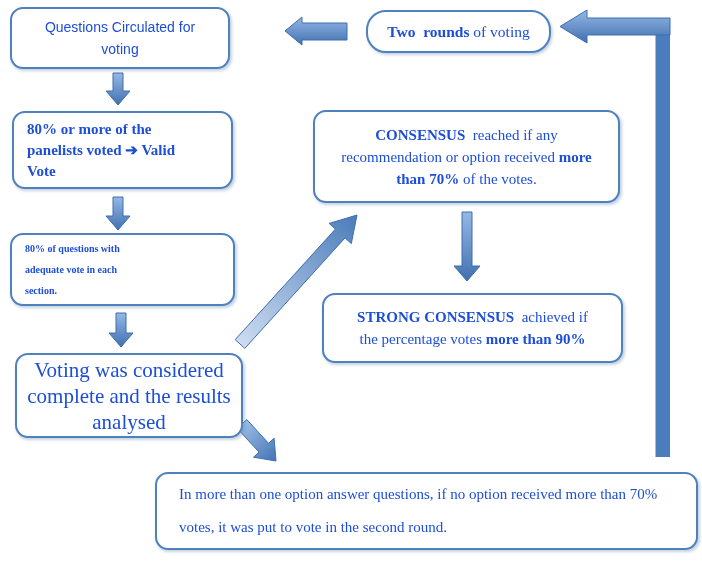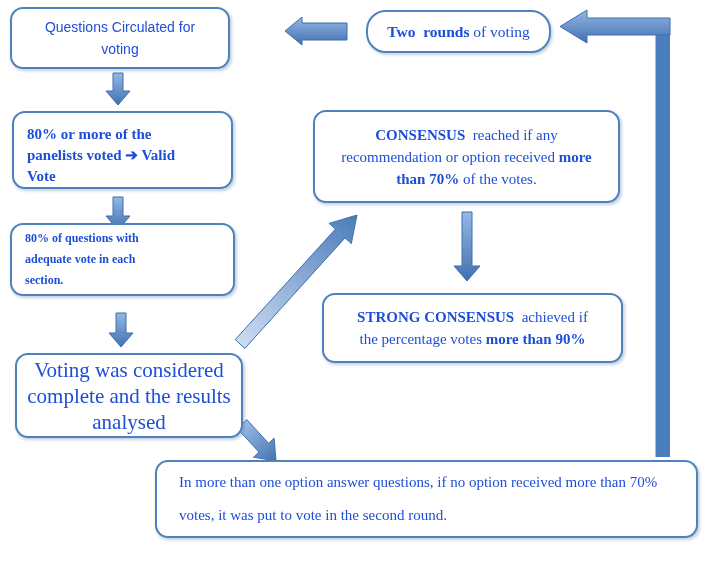--- a/index.html
+++ b/index.html
@@ -17,39 +17,39 @@
   .sans{font-family:"Liberation Sans", sans-serif;}
   .center{text-align:center;}
   .left{text-align:left;}
   .b{font-weight:bold;}
   .seg{white-space:pre-wrap;}
   .ln{display:block;}
 
   .box-questions{left:10px;top:7px;width:220px;height:62px;font-size:14px;}
   .box-questions .ln{line-height:22px;}
 
-  .box-validvote{left:12px;top:111px;width:221px;height:78px;font-size:15px;padding:0 0 0 13px;justify-content:flex-end;}
+  .box-validvote{left:12px;top:111px;width:221px;height:78px;font-size:15px;padding:0 0 0 13px;}
   .box-validvote .ln{line-height:21px;}
 
-  .box-adequate{left:10px;top:223px;width:225px;height:73px;font-size:12px;padding:0 8px 0 13px;}
+  .box-adequate{left:10px;top:233px;width:225px;height:73px;font-size:10px;padding:0 8px 0 13px;}
   .box-adequate .ln{line-height:21px;}
 
   .box-complete{left:15px;top:353px;width:228px;height:85px;font-size:21px;}
   .box-complete .ln{line-height:26px;}
 
   .box-tworounds{left:366px;top:10px;width:185px;height:43px;font-size:15.5px;border-radius:20px;}
   .box-tworounds p{margin:0;}
 
   .box-consensus{left:313px;top:110px;width:307px;height:93px;font-size:15px;padding:0 19px;}
   .box-consensus p{margin:0;line-height:22px;}
 
   .box-strong{left:322px;top:293px;width:301px;height:70px;font-size:15px;padding:0 10px;}
   .box-strong p{margin:16px;line-height:22px;}
 
-  .box-secondround{left:155px;top:460px;width:543px;height:78px;font-size:15px;padding:0 14px 0 22px;}
+  .box-secondround{left:155px;top:472px;width:543px;height:78px;font-size:15px;padding:0 14px 0 22px;}
   .box-secondround .ln{line-height:33px;}
 </style>
 </head>
 <body>
 
 <div class="canvas">
 
   <svg class="arrows" viewBox="0 0 702 562" xmlns="http://www.w3.org/2000/svg">
     <defs>
       <linearGradient id="gv" x1="0" y1="0" x2="0" y2="1">

